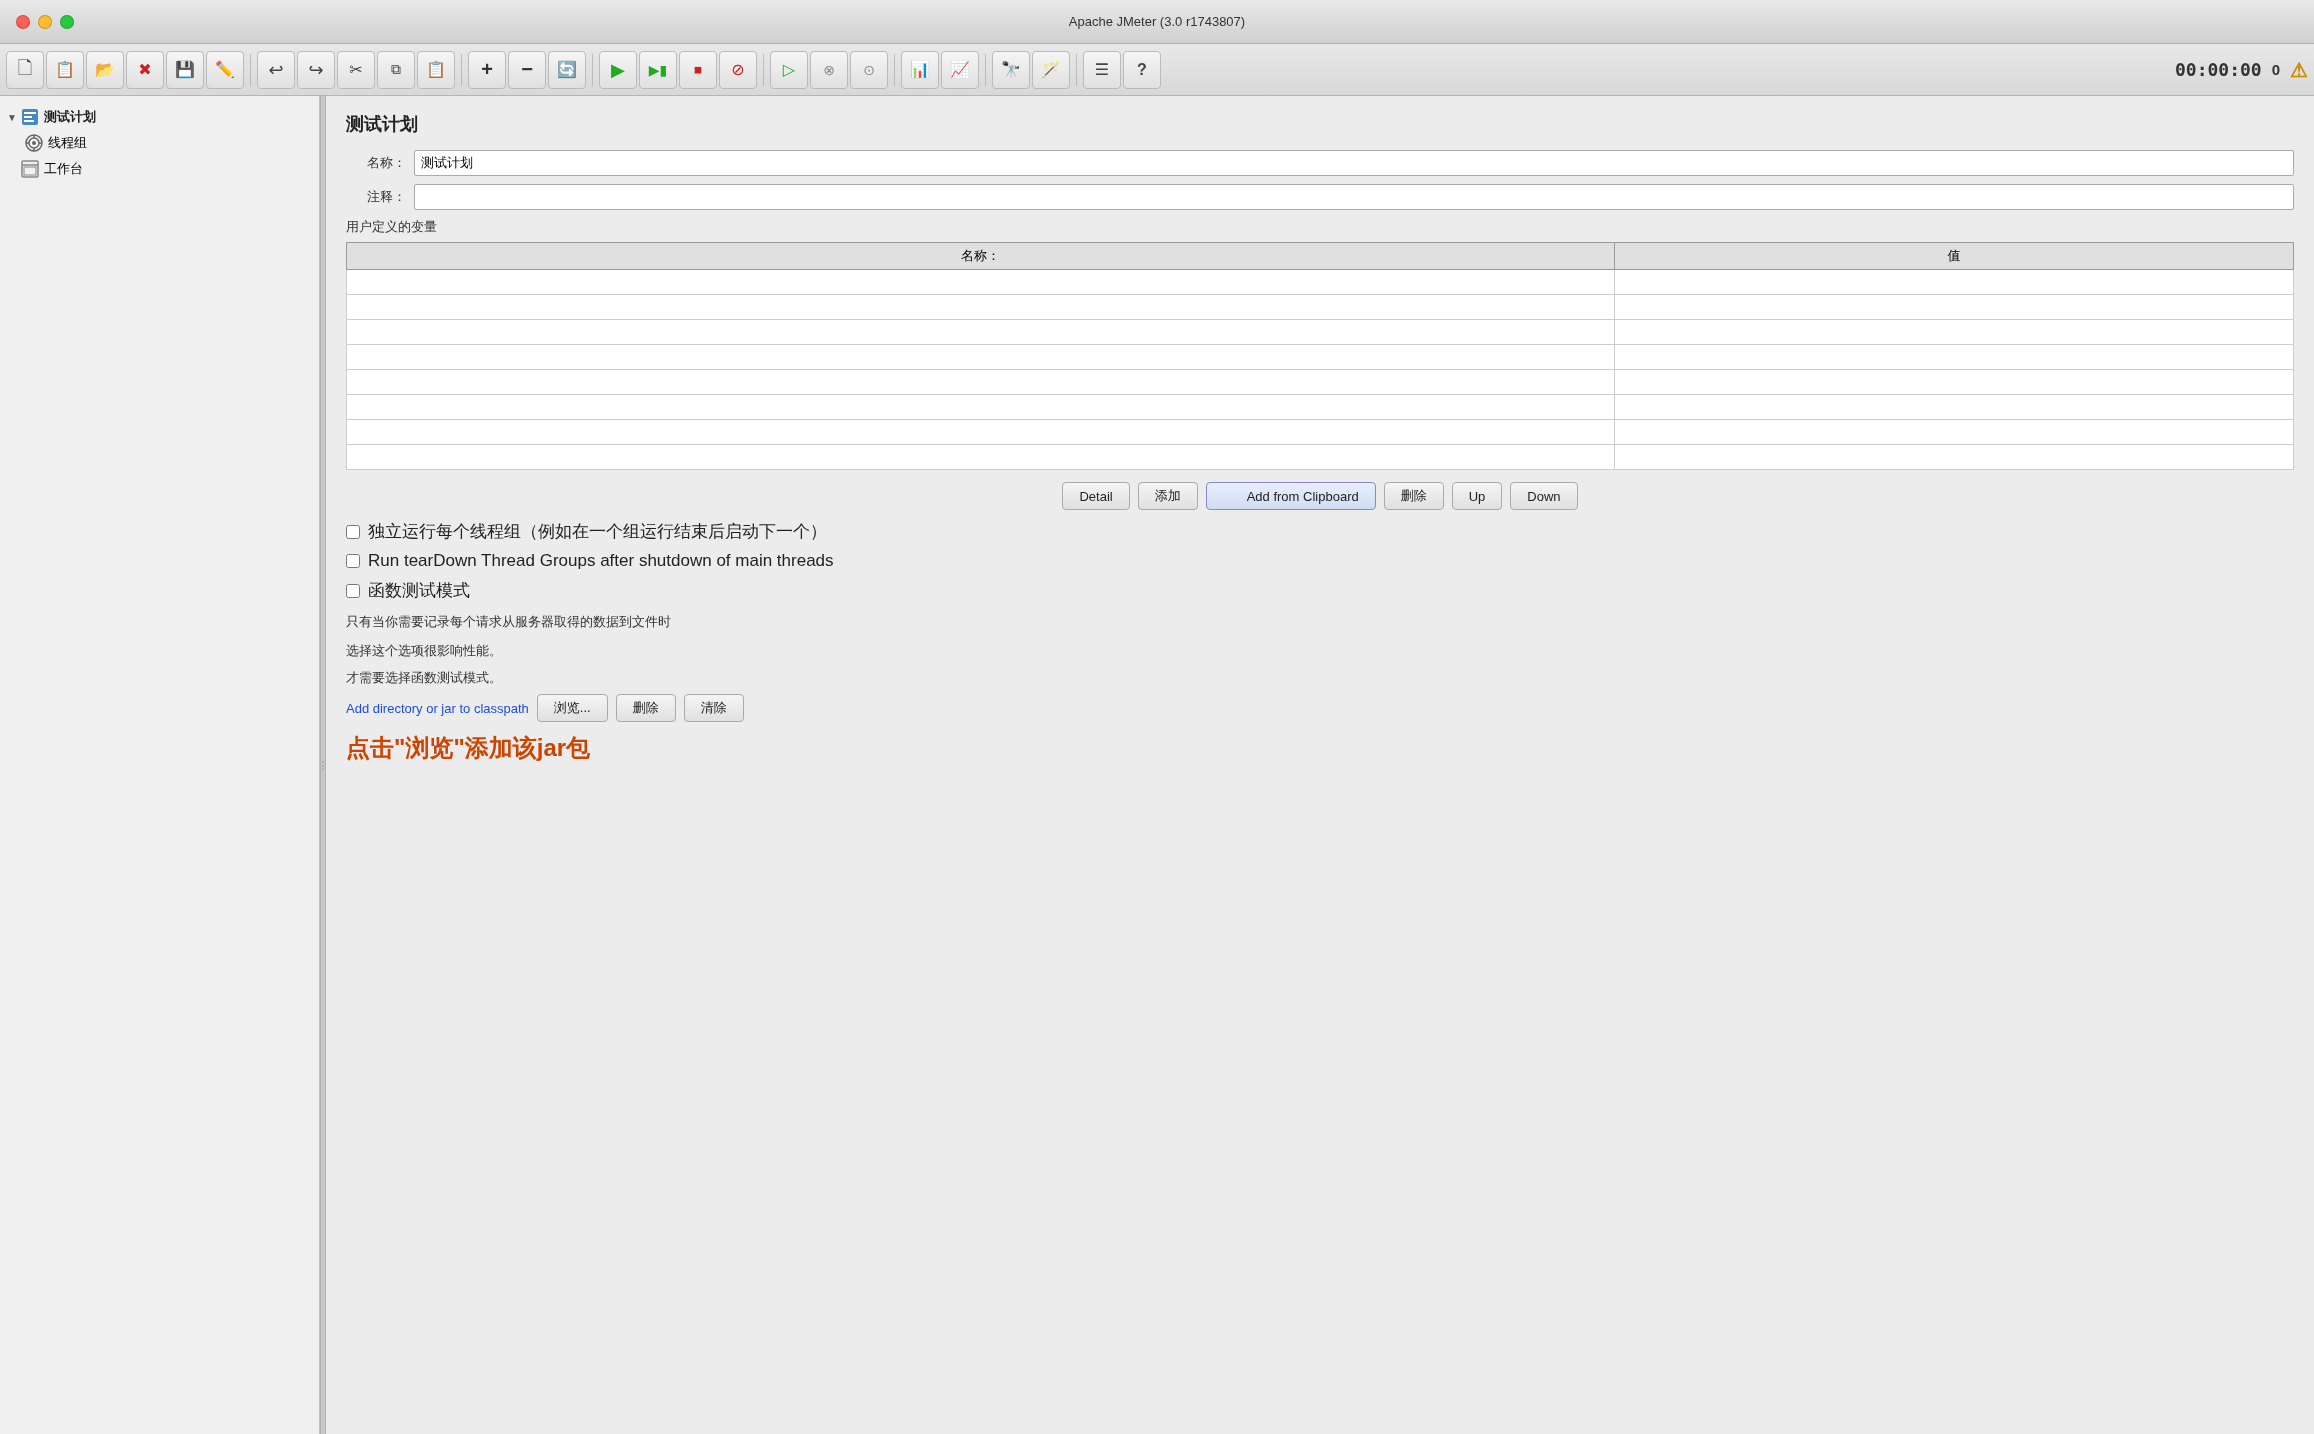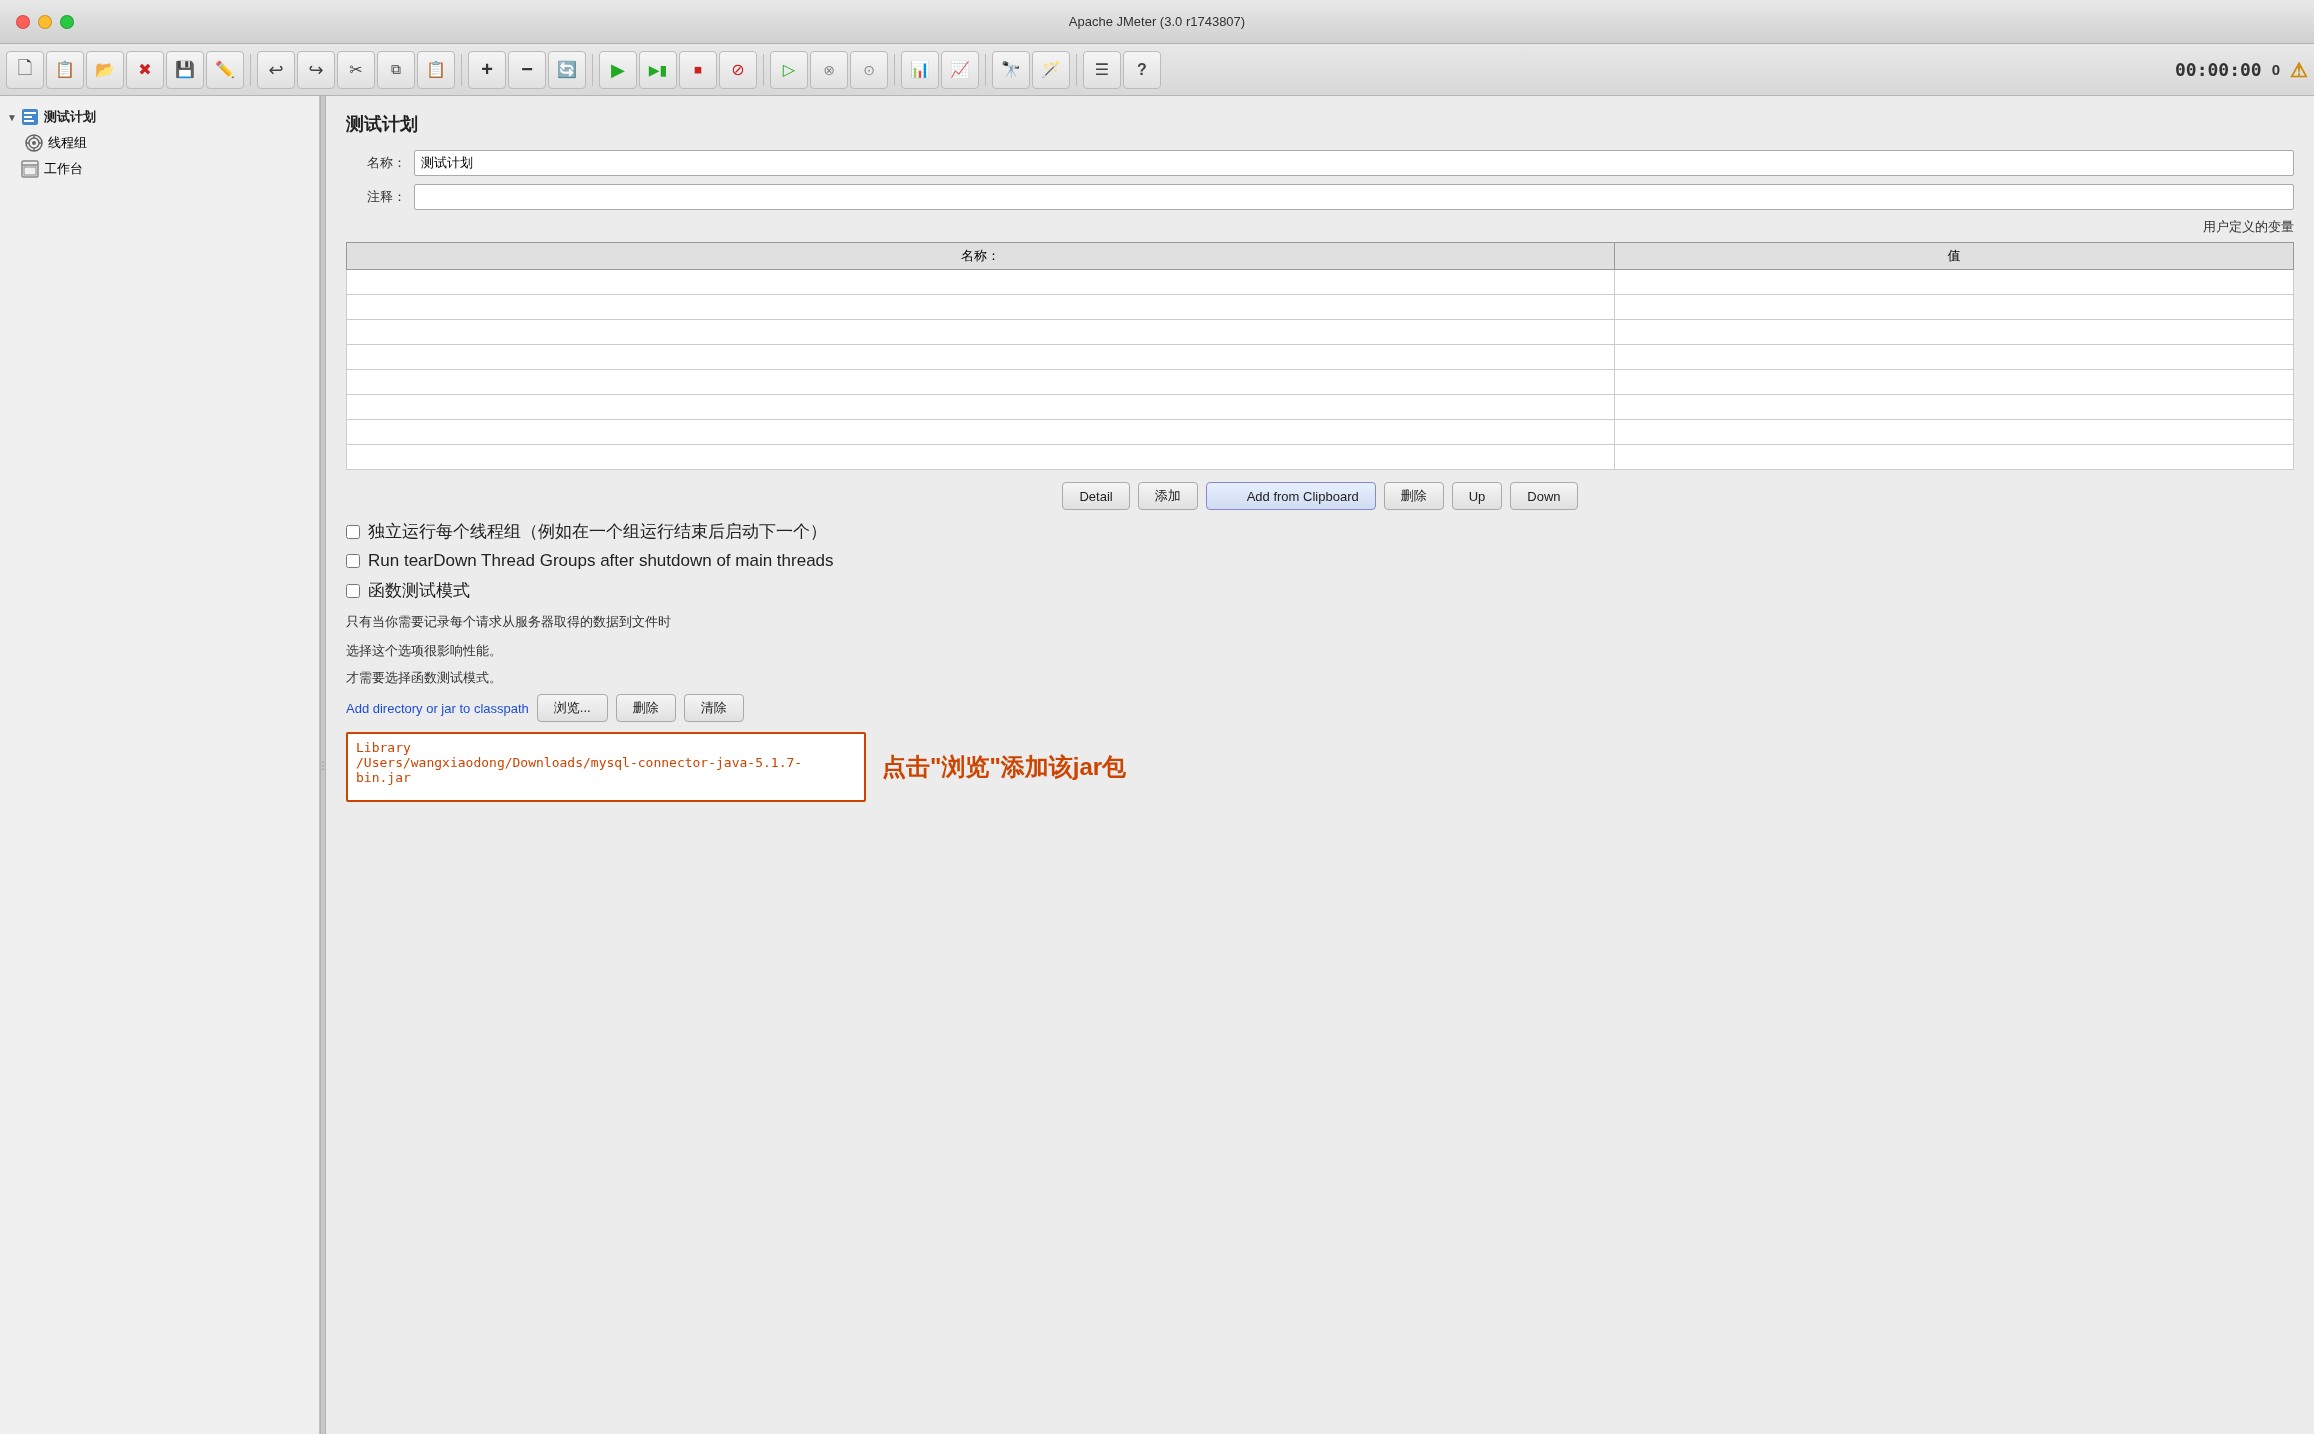--- a/index.html
+++ b/index.html
@@ -165,21 +165,21 @@
       padding: 2px 6px;
       font-size: 13px;
       border-radius: 2px;
     }
 
     
     .var-section {
       margin-bottom: 12px;
     }
     .var-section-title {
-      text-align: right;
+      text-align: left;
       font-size: 13px;
       color: #333;
       margin-bottom: 6px;
     }
     .var-table {
       width: 100%;
       border-collapse: collapse;
       background: white;
       border: 1px solid #999;
     }
@@ -549,21 +549,17 @@
     </div>
 
     <div class="classpath-row">
       <span class="classpath-label">Add directory or jar to classpath</span>
       <button class="action-btn">浏览...</button>
       <button class="action-btn">删除</button>
       <button class="action-btn">清除</button>
     </div>
 
     <div class="library-container">
-      <div class="library-box">
-        <div>Library</div>
-        <div>/Users/wangxiaodong/Downloads/mysql-connector-java-5.1.7-bin.jar</div>
-      </div>
       <div class="annotation-label">点击"浏览"添加该jar包</div>
     </div>
 
   </div>
 </div>
 
 </body></html>

